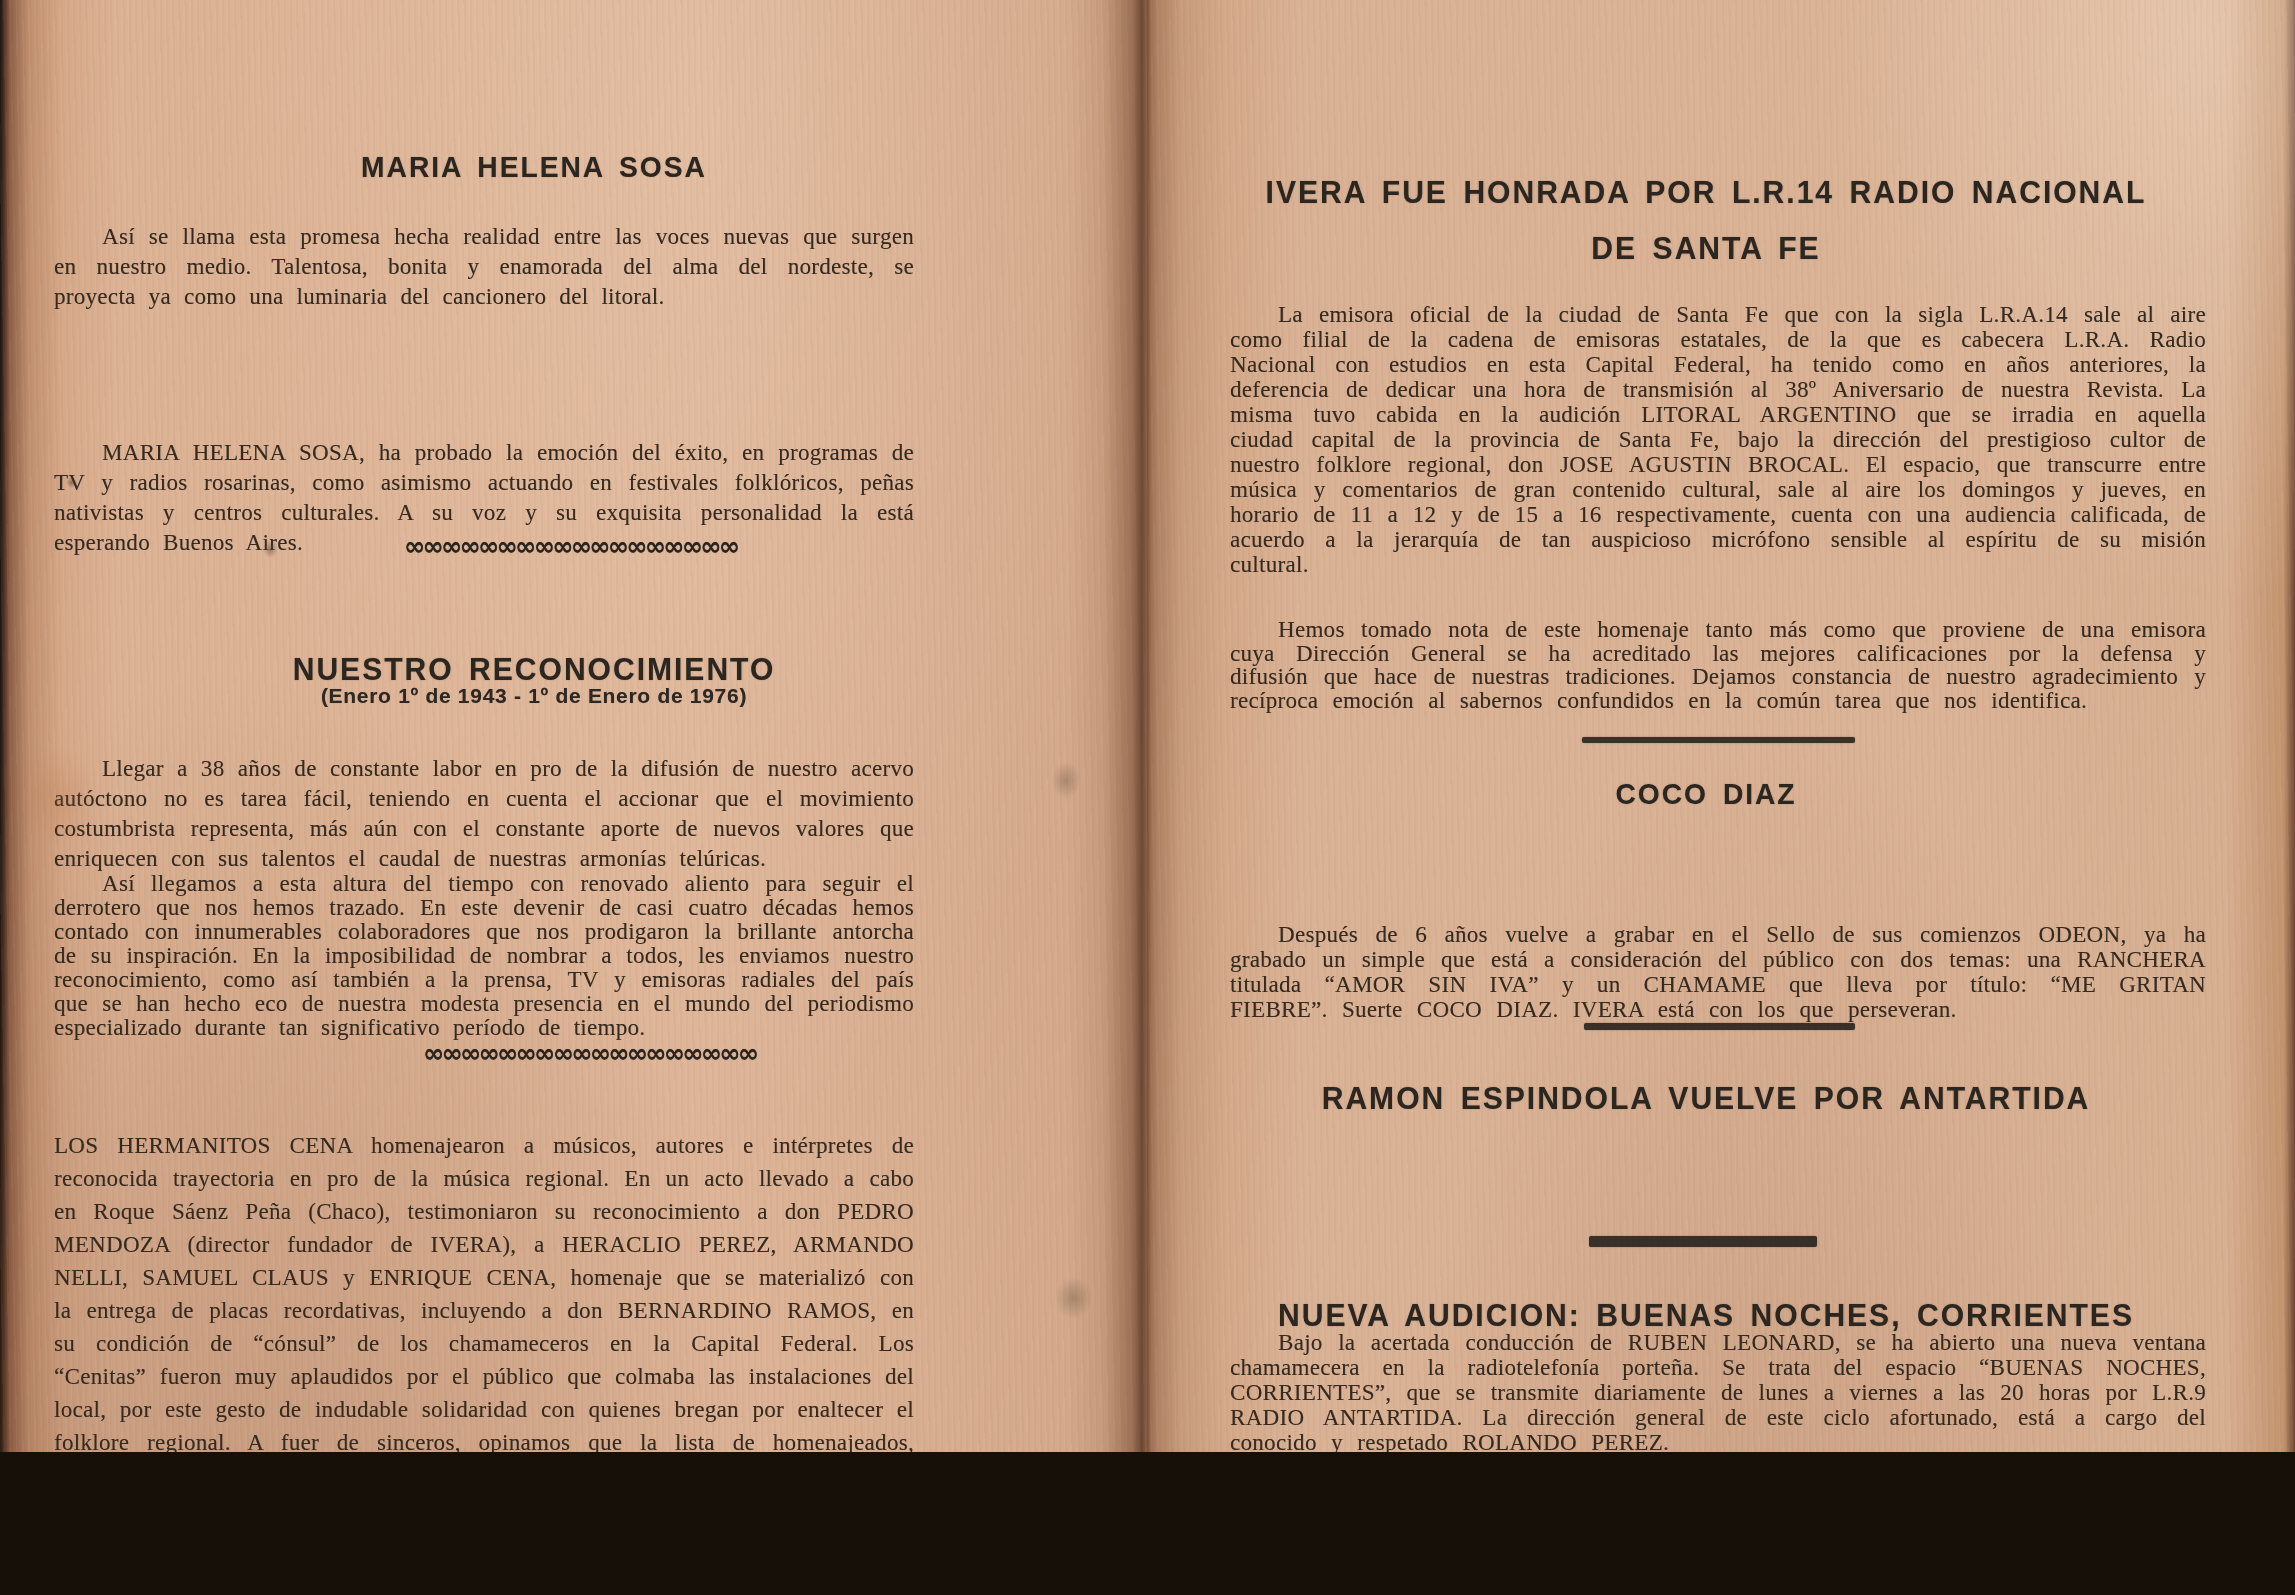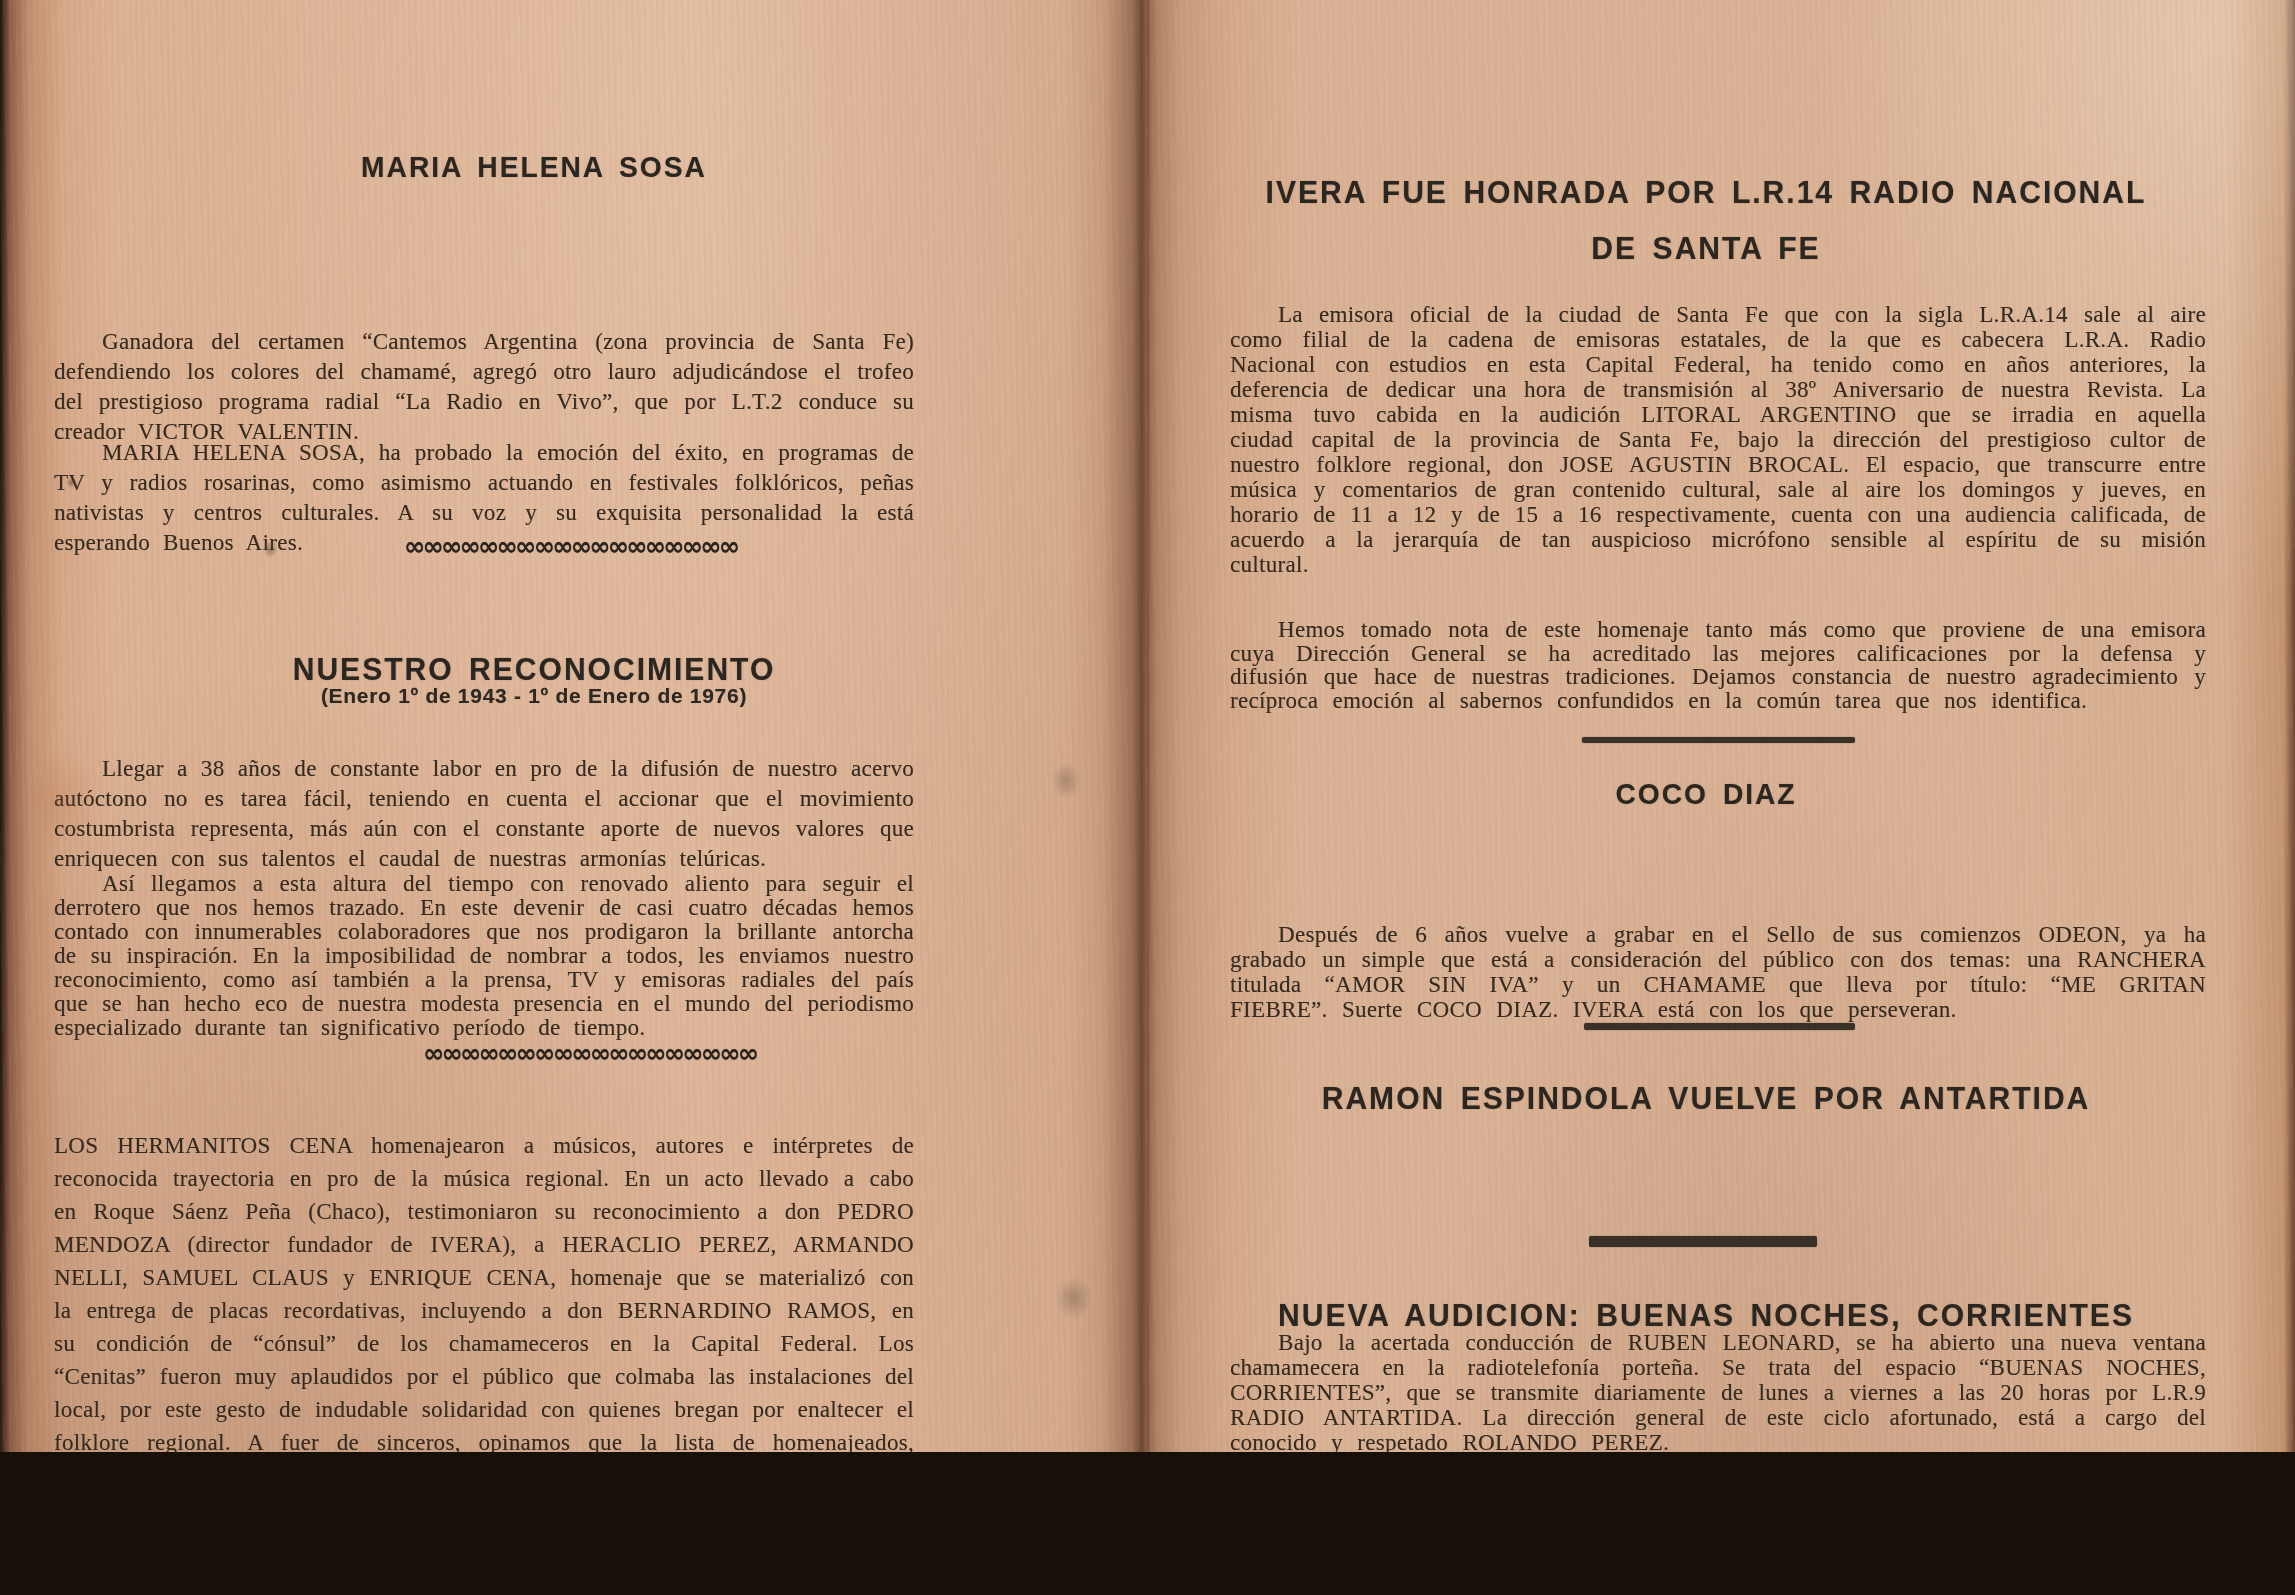--- a/index.html
+++ b/index.html
@@ -60,21 +60,21 @@
       background:radial-gradient(ellipse,rgba(95,80,62,.38),transparent 65%);}
 </style>
 </head>
 <body>
 
 <div class="book">
 
   <section class="page page-left">
     <h1 class="hl hl-l" style="top:130px;font-size:30px;">MARIA HELENA SOSA</h1>
 
-    <p class="txt body-l indent" style="top:304px;">Ganadora del certamen “Cantemos Argentina (zona provincia de Santa Fe) defendiendo los colores del chamamé, agregó otro lauro adjudicándose el trofeo del prestigioso programa radial “La Radio en Vivo”, que por L.T.2 conduce su creador VICTOR VALENTIN.</p>
+    <p class="txt body-l indent" style="top:199px;">Así se llama esta promesa hecha realidad entre las voces nuevas que surgen en nuestro medio. Talentosa, bonita y enamorada del alma del nordeste, se proyecta ya como una luminaria del cancionero del litoral.</p>
     <p class="txt body-l indent" style="top:415px;">MARIA HELENA SOSA, ha probado la emoción del éxito, en programas de TV y radios rosarinas, como asimismo actuando en festivales folklóricos, peñas nativistas y centros culturales. A su voz y su exquisita personalidad la está esperando Buenos Aires.</p>
 
     <div class="orn" style="left:404px;top:536px;">∞∞∞∞∞∞∞∞∞∞∞∞∞∞∞∞∞∞</div>
 
     <h2 class="hl hl-l" style="top:624px;font-size:32px;">NUESTRO RECONOCIMIENTO</h2>
     <div class="sub" style="top:684px;">(Enero 1º de 1943 - 1º de Enero de 1976)</div>
 
     <p class="txt body-l indent" style="top:731px;">Llegar a 38 años de constante labor en pro de la difusión de nuestro acervo autóctono no es tarea fácil, teniendo en cuenta el accionar que el movimiento costumbrista representa, más aún con el constante aporte de nuevos valores que enriquecen con sus talentos el caudal de nuestras armonías telúricas.</p>
     <p class="txt body-l tight indent" style="top:849px;">Así llegamos a esta altura del tiempo con renovado aliento para seguir el derrotero que nos hemos trazado. En este devenir de casi cuatro décadas hemos contado con innumerables colaboradores que nos prodigaron la brillante antorcha de su inspiración. En la imposibilidad de nombrar a todos, les enviamos nuestro reconocimiento, como así también a la prensa, TV y emisoras radiales del país que se han hecho eco de nuestra modesta presencia en el mundo del periodismo especializado durante tan significativo período de tiempo.</p>
 

